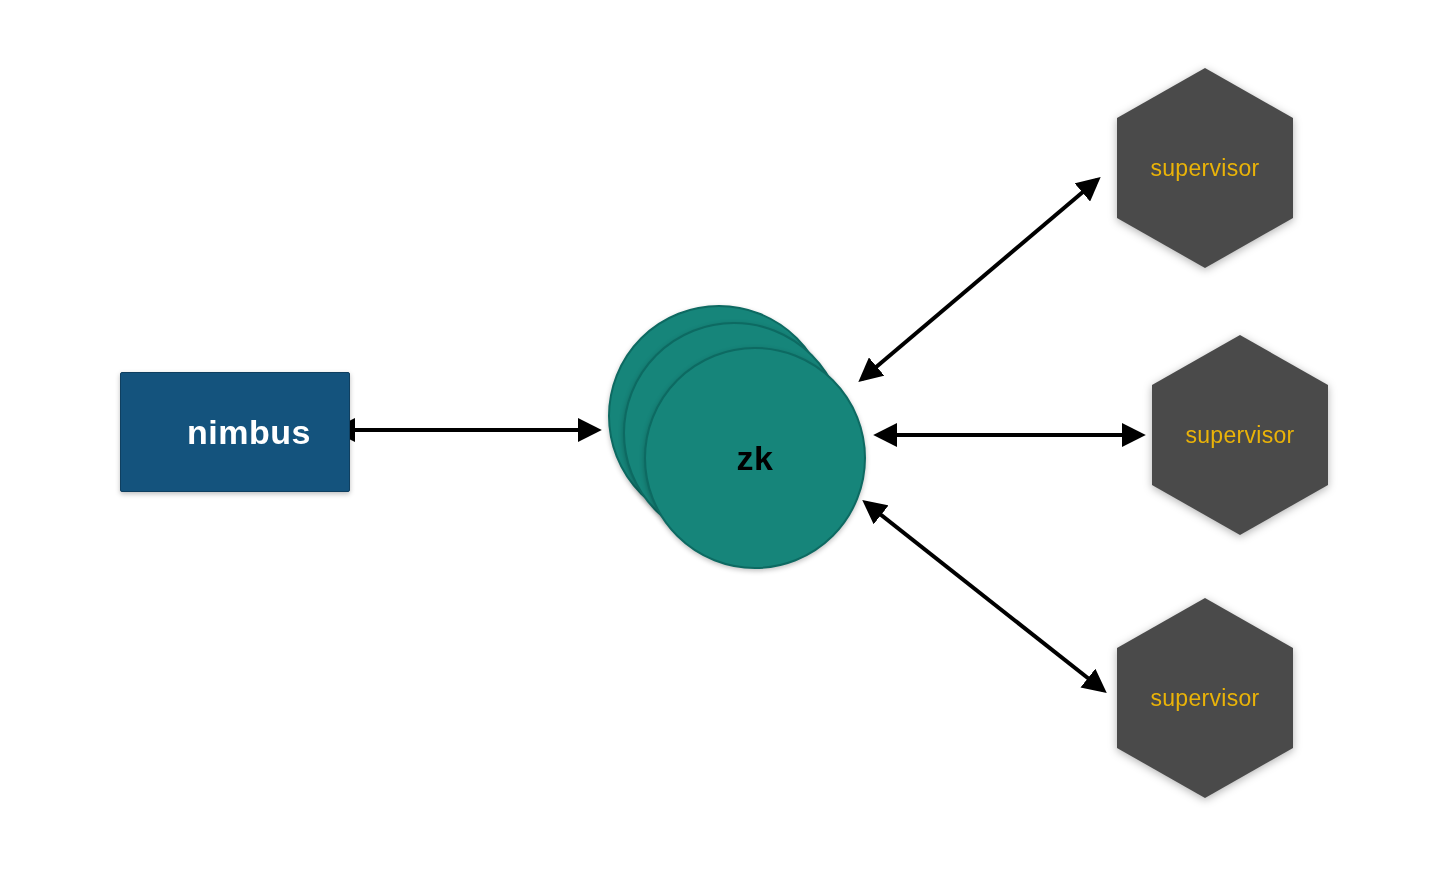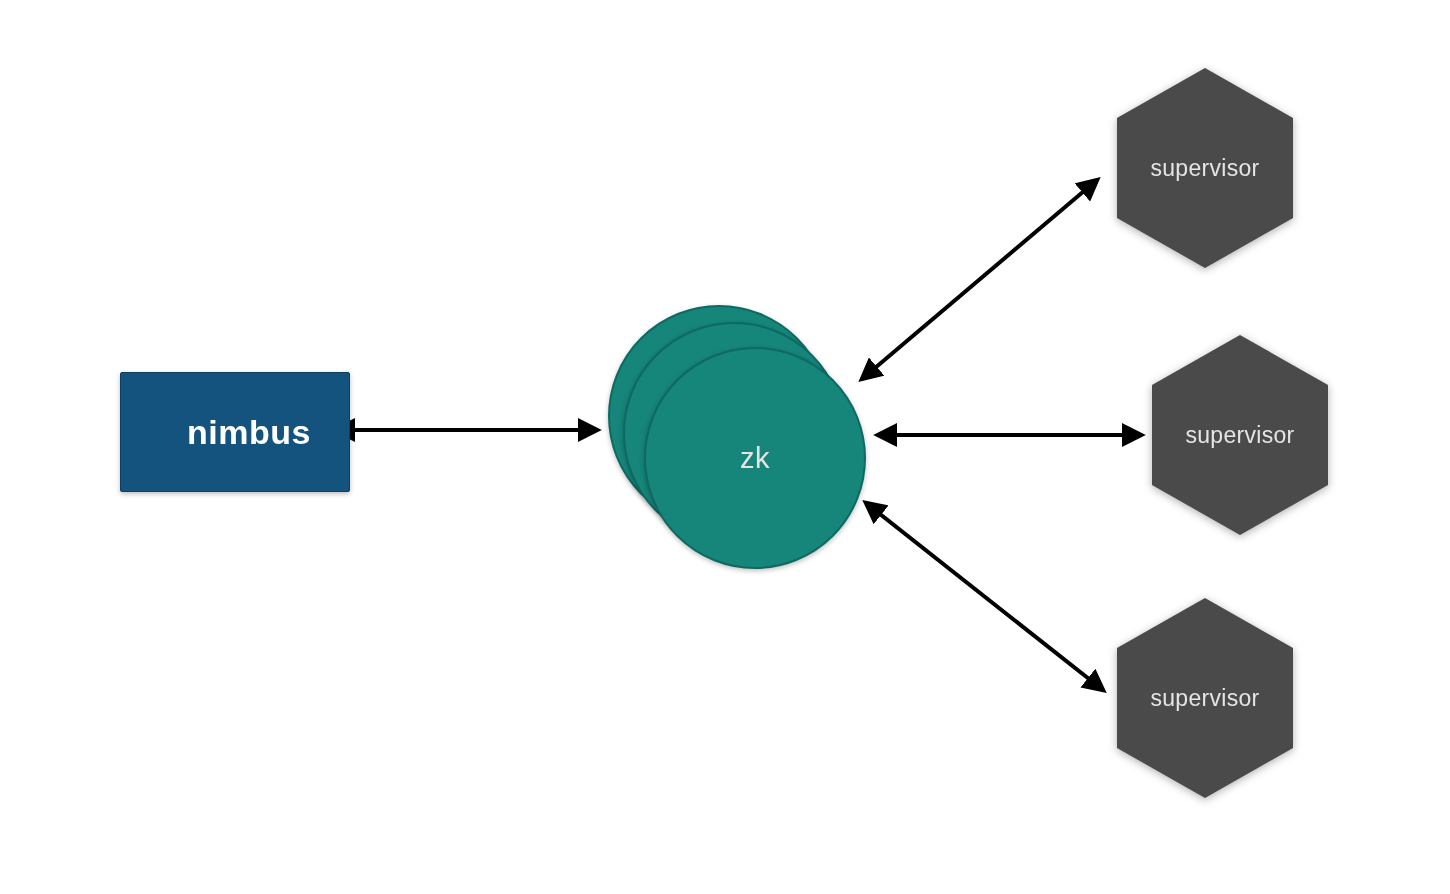--- a/index.html
+++ b/index.html
@@ -61,44 +61,44 @@
     border: 2px solid #0d6a62;
     box-shadow: 0 2px 5px rgba(0,0,0,0.25);
     display: flex;
     align-items: center;
     justify-content: center;
   }
   .zk-back  { left: 608px; top: 305px; }
   .zk-mid   { left: 623px; top: 322px; }
   .zk-front { left: 644px; top: 347px; }
   .zk-front span {
-    color: #e5e5e5;
-    font-size: 29px;
-    font-weight: 400;
+    color: #000000;
+    font-size: 34px;
+    font-weight: 700;
     letter-spacing: 0.5px;
   }
 
   
   .hex-wrap {
     position: absolute;
     width: 176px;
     height: 200px;
     filter: drop-shadow(0 2px 4px rgba(0,0,0,0.3));
   }
   .hex {
     width: 100%;
     height: 100%;
     background: #4a4a4a;
     clip-path: polygon(50% 0%, 100% 25%, 100% 75%, 50% 100%, 0% 75%, 0% 25%);
     display: flex;
     align-items: center;
     justify-content: center;
   }
   .hex span {
-    color: #e5e5e5;
+    color: #eab308;
     font-size: 23px;
     font-weight: 500;
     letter-spacing: 0.3px;
   }
   .hex-top    { left: 1117px; top: 68px;  }
   .hex-middle { left: 1152px; top: 335px; }
   .hex-bottom { left: 1117px; top: 598px; }
 </style>
 </head>
 <body>

